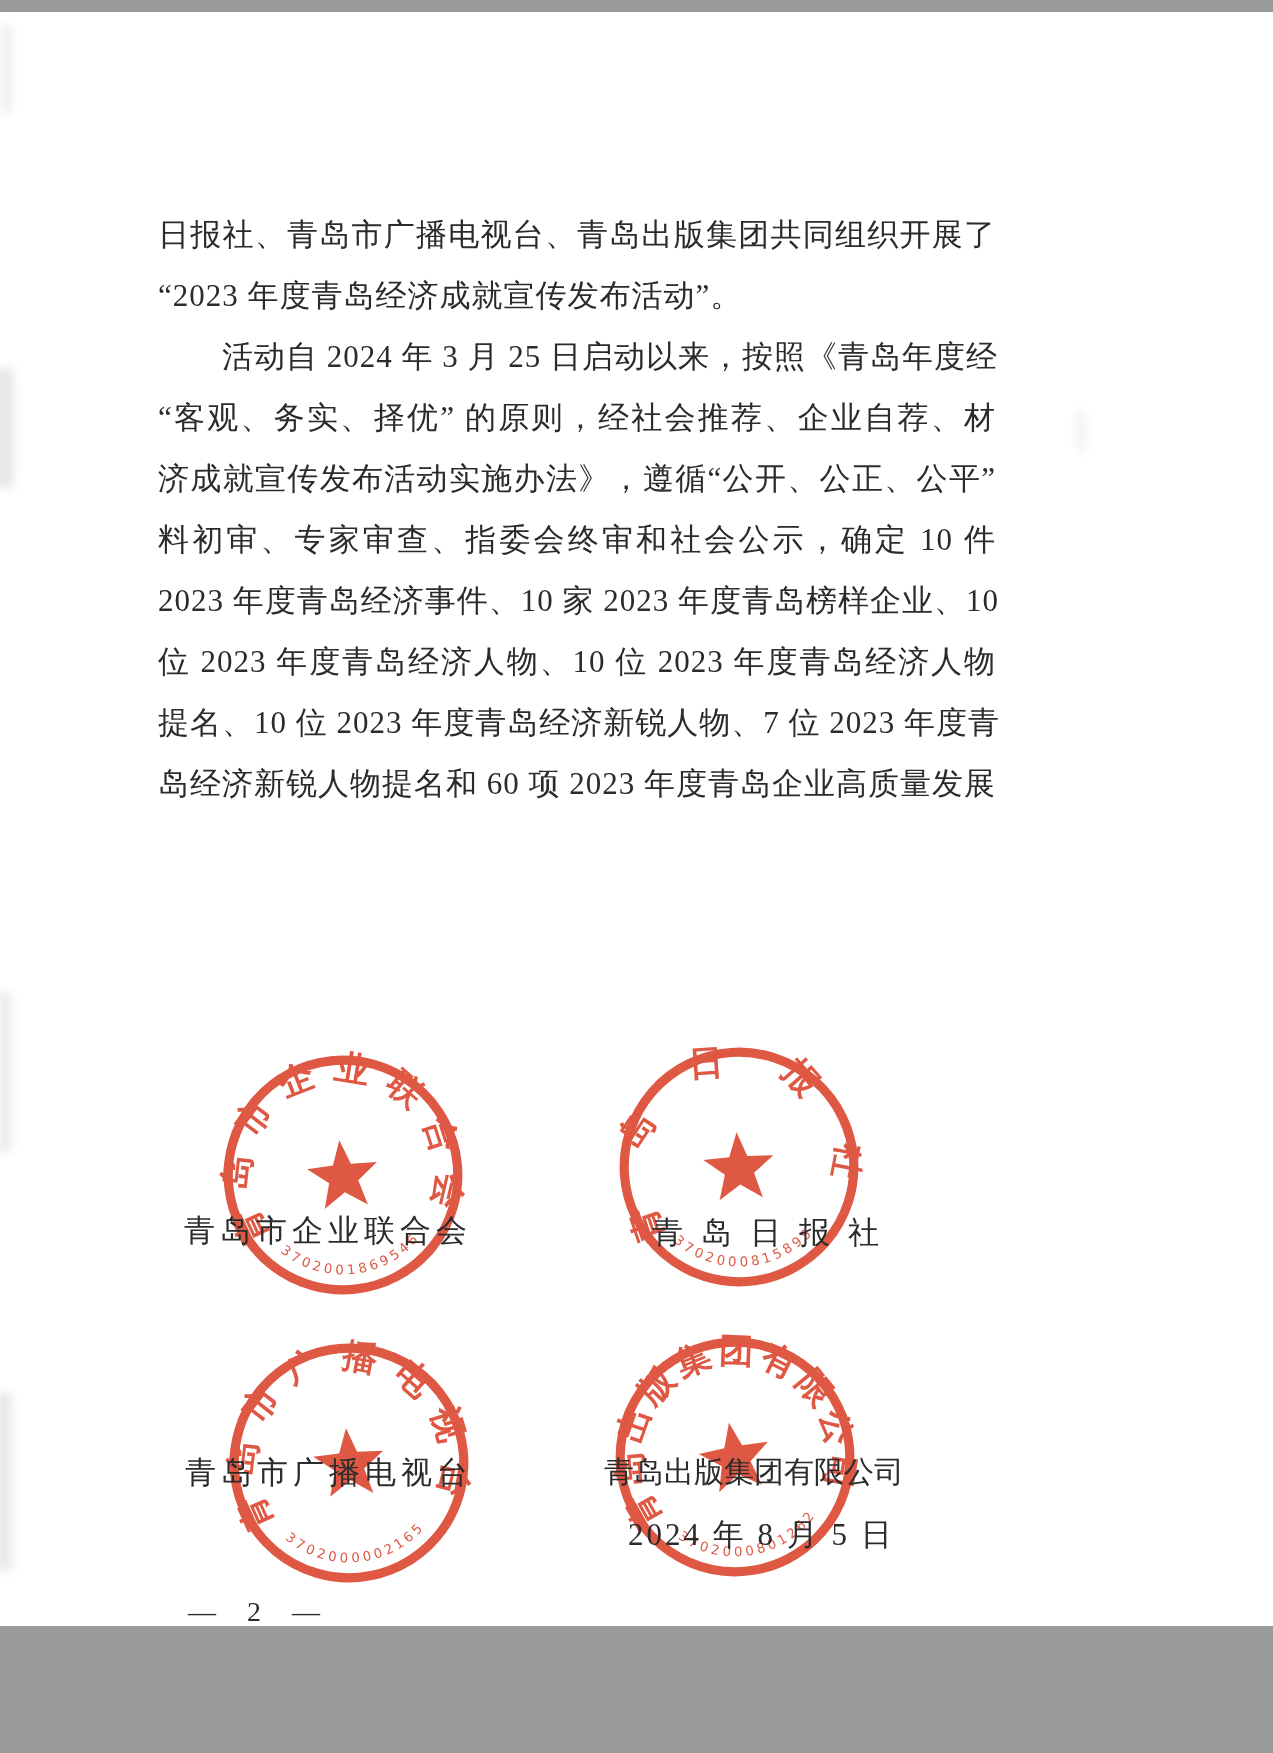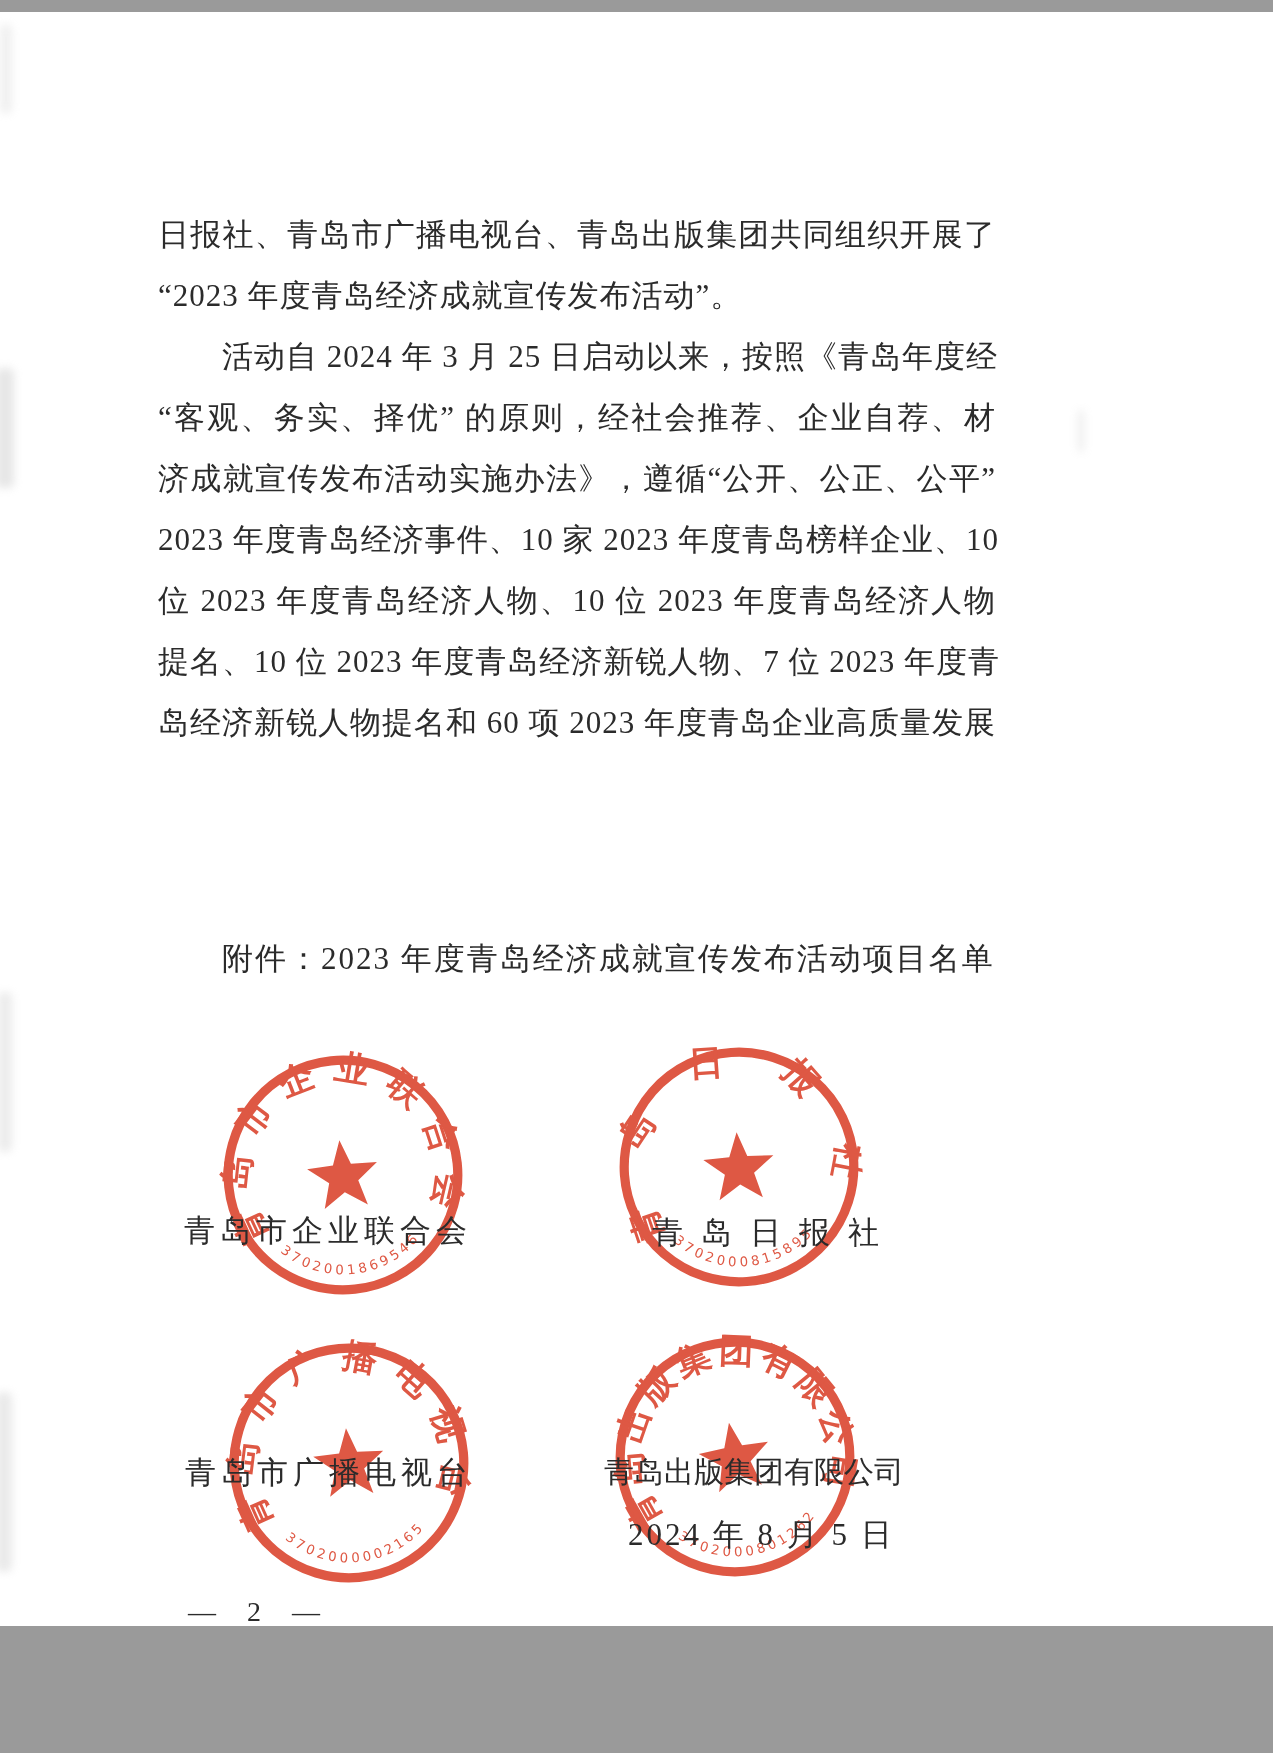--- a/index.html
+++ b/index.html
@@ -67,27 +67,27 @@
 <body>
 
 <div class="paper">
 
   <div class="body-block">
     <div class="bline">日报社、青岛市广播电视台、青岛出版集团共同组织开展了</div>
     <div class="bline no-just">“2023 年度青岛经济成就宣传发布活动”。</div>
     <div class="bline indent">活动自 2024 年 3 月 25 日启动以来，按照《青岛年度经</div>
     <div class="bline">“客观、务实、择优” 的原则，经社会推荐、企业自荐、材</div>
     <div class="bline">济成就宣传发布活动实施办法》，遵循“公开、公正、公平”</div>
+    <div class="bline">料初审、专家审查、指委会终审和社会公示，确定 10 件</div>
     <div class="bline">2023 年度青岛经济事件、10 家 2023 年度青岛榜样企业、10</div>
     <div class="bline">位 2023 年度青岛经济人物、10 位 2023 年度青岛经济人物</div>
     <div class="bline">提名、10 位 2023 年度青岛经济新锐人物、7 位 2023 年度青</div>
     <div class="bline">岛经济新锐人物提名和 60 项 2023 年度青岛企业高质量发展</div>
   </div>
 
-  <div class="attachment">附件：2023 年度青岛经济成就宣传发布活动项目名单</div>
 
   <div class="org-label label-1">青岛市企业联合会</div>
   <div class="org-label label-2">青岛日报社</div>
   <div class="org-label label-3">青岛市广播电视台</div>
   <div class="org-label label-4">青岛出版集团有限公司</div>
 
   <div class="date-line">2024 年 8 月 5 日</div>
 
   <div class="page-number">— 2 —</div>
 

